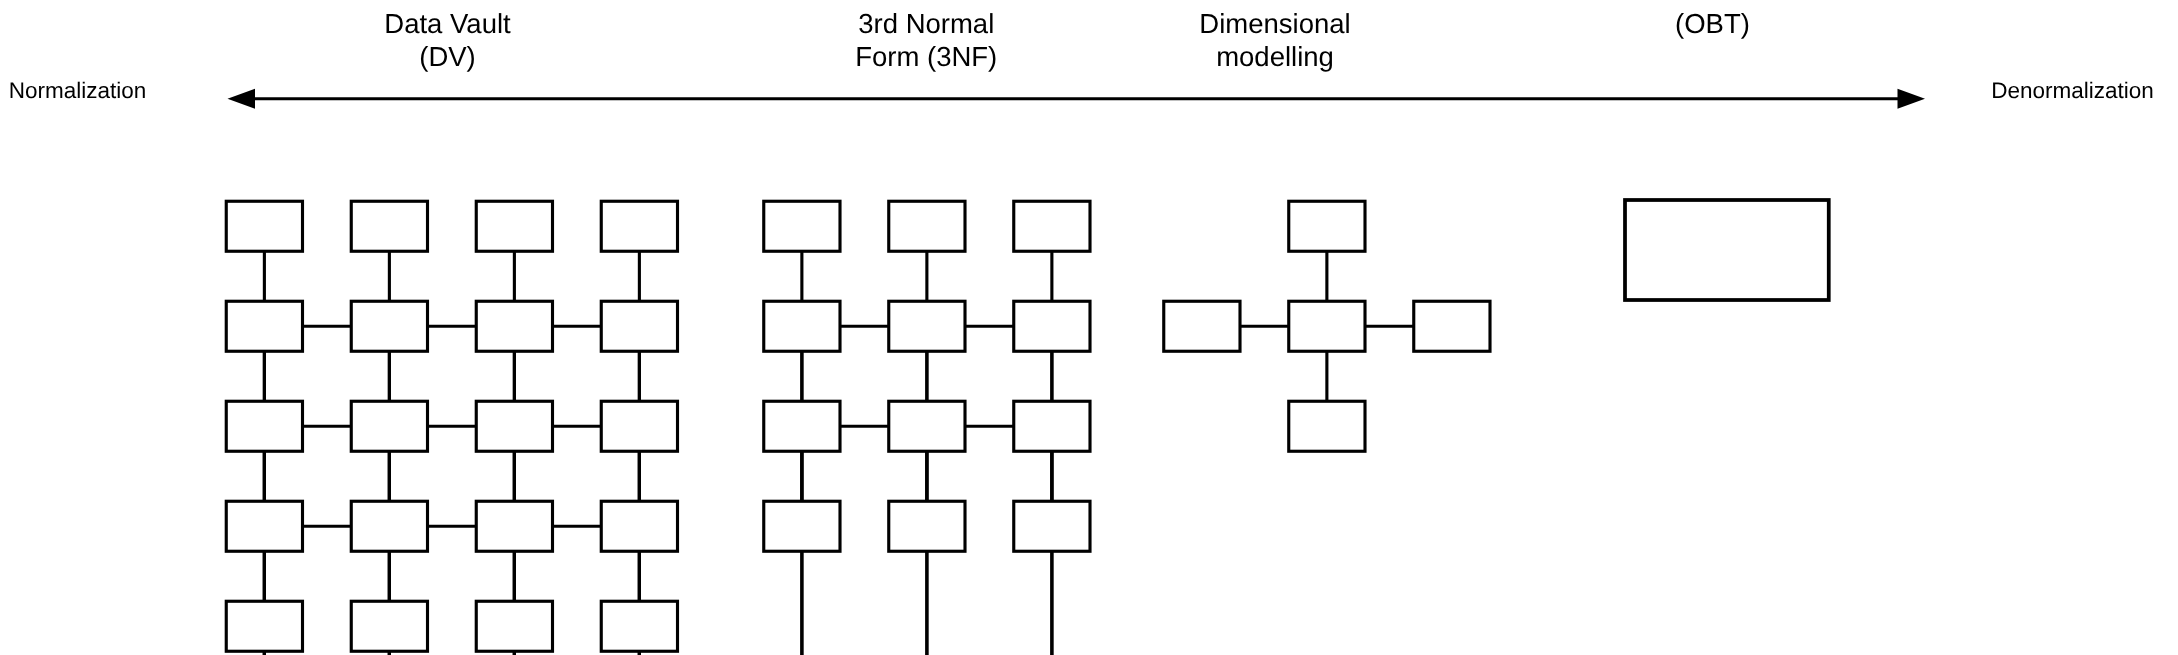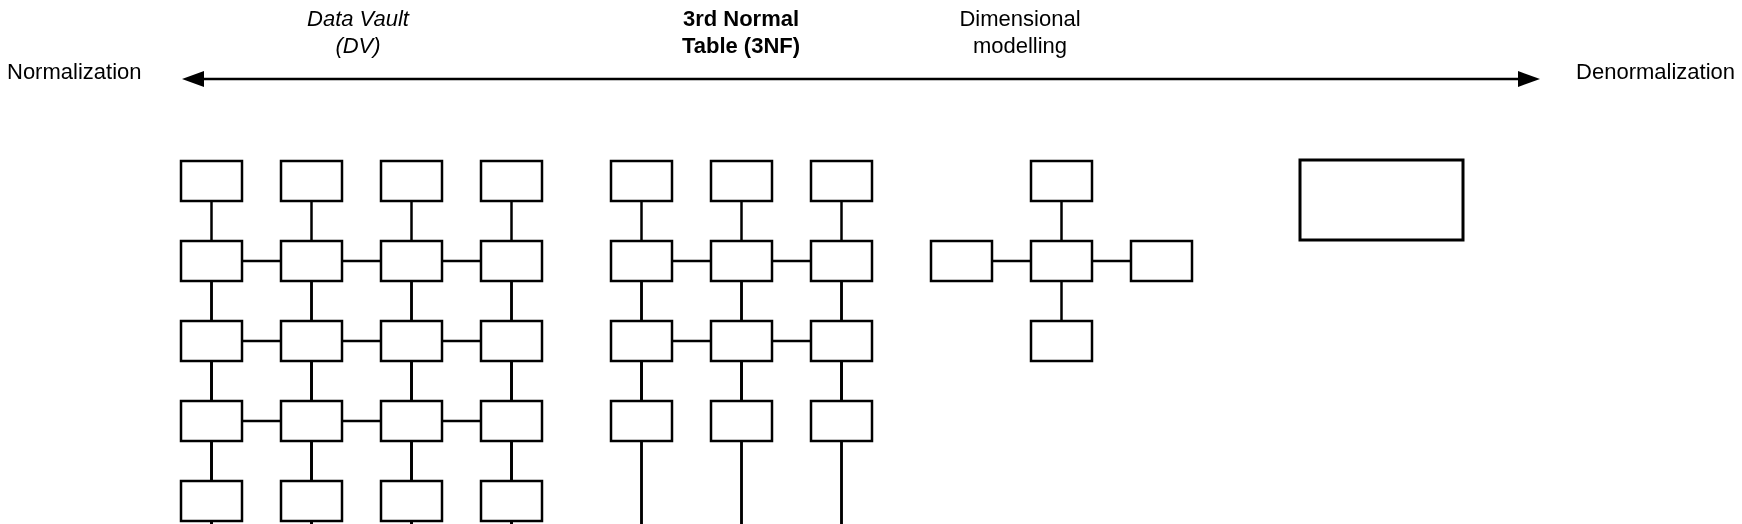--- a/index.html
+++ b/index.html
@@ -17,57 +17,58 @@
     overflow: hidden;
   }
   #diagram-svg {
     position: absolute;
     left: 0;
     top: 0;
   }
   .axis-label {
     position: absolute;
     top: 60px;
-    font-size: 22px;
+    font-size: 18px;
     line-height: 24px;
     white-space: nowrap;
   }
   #axis-left-label  { left: 7px; }
-  #axis-right-label { right: 7px; margin-left: 39px; }
+  #axis-right-label { right: 19px; margin-left: 39px; }
   .method-title {
     position: absolute;
     top: 5px;
     transform: translateX(-50%);
     text-align: center;
     font-size: 22px;
     line-height: 27px;
     white-space: nowrap;
   }
 </style>
 </head>
 <body>
 
 <div id="canvas">
   <div class="axis-label" id="axis-left-label">Normalization</div>
   <div class="axis-label" id="axis-right-label">Denormalization</div>
 
   <div id="titles">
-      <div class="method-title" style="left: 358px; font-style: italic;">
+      <div class="method-title" style="left: 358px;">
         <div>Data Vault</div>
         <div>(DV)</div>
       </div>
-      <div class="method-title" style="left: 741px; font-weight: bold;">
+      <div class="method-title" style="left: 741px;">
         <div>3rd Normal</div>
-        <div>Table (3NF)</div>
+        <div>Form (3NF)</div>
       </div>
       <div class="method-title" style="left: 1020px;">
         <div>Dimensional</div>
         <div>modelling</div>
       </div>
       <div class="method-title" style="left: 1370px;">
+        <div>(OBT)</div>
       </div>
     </div>
 
   <svg id="diagram-svg" width="1742" height="524" viewBox="0 0 1742 524">
       <line x1="202" y1="79" x2="1520" y2="79" stroke="#000000" stroke-width="2.5"></line>
       <polygon points="182,79 204,71 204,87" fill="#000000"></polygon>
       <polygon points="1540,79 1518,71 1518,87" fill="#000000"></polygon>
       <line x1="211.5" y1="201" x2="211.5" y2="402" stroke="#000000" stroke-width="2.5"></line>
       <line x1="311.5" y1="201" x2="311.5" y2="402" stroke="#000000" stroke-width="2.5"></line>
       <line x1="411.5" y1="201" x2="411.5" y2="402" stroke="#000000" stroke-width="2.5"></line>

